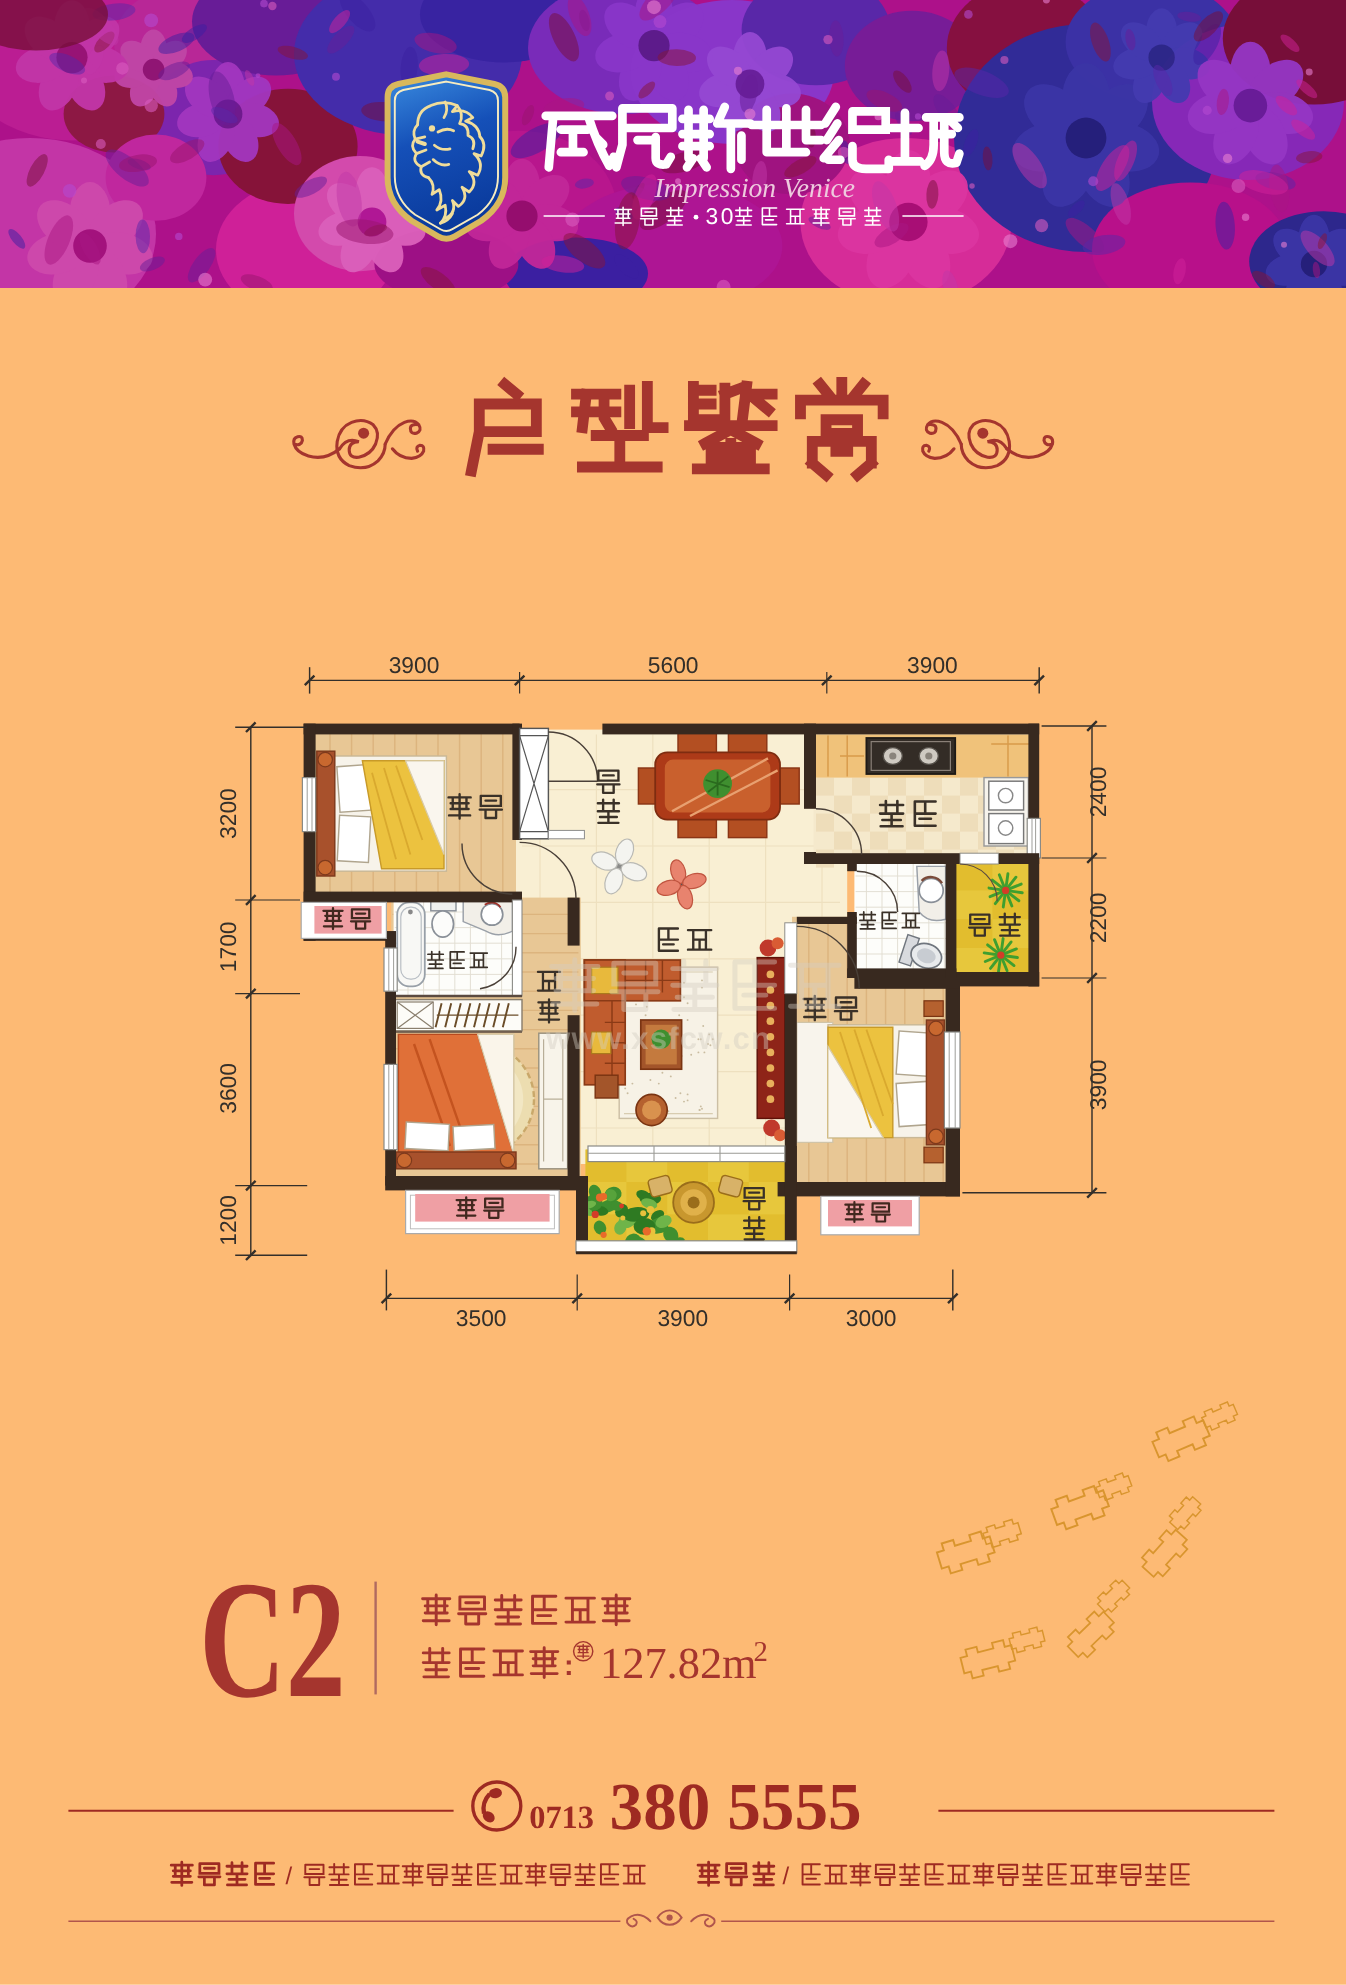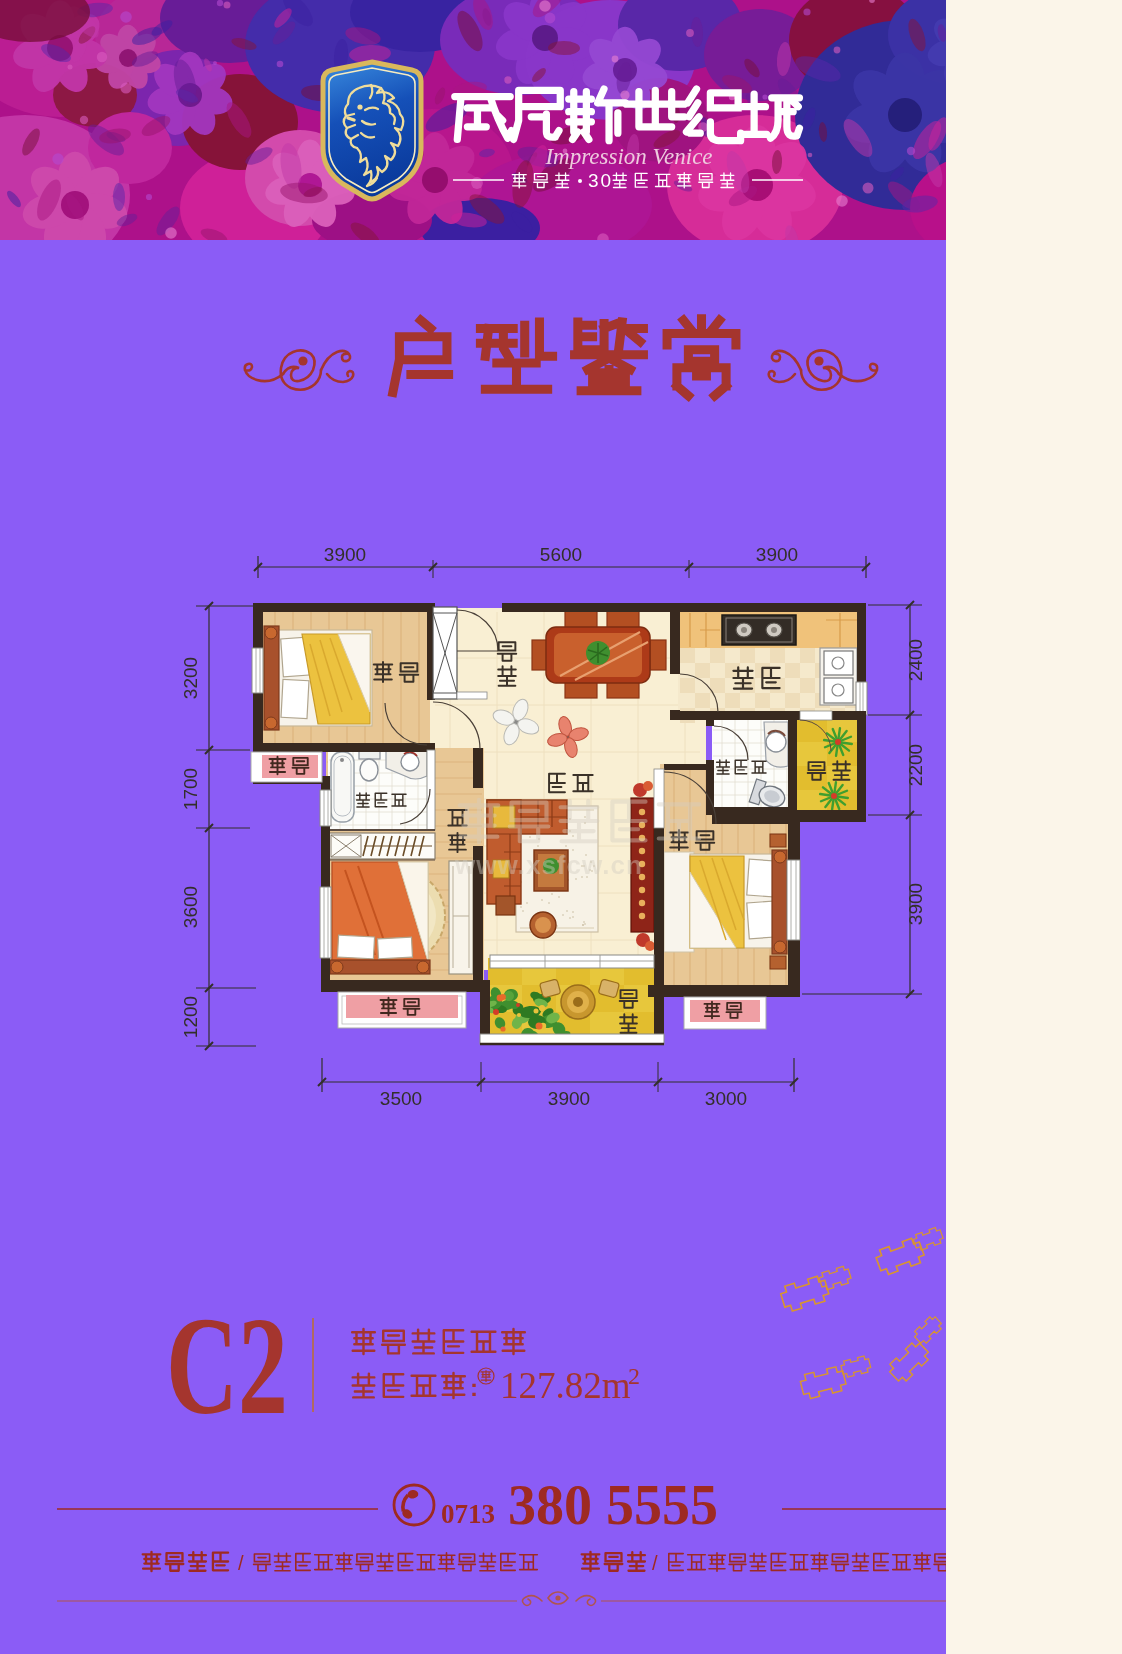--- a/index.html
+++ b/index.html
@@ -1,15 +1,15 @@
 <!DOCTYPE html>
 <html><head><meta charset="utf-8">
 <style>
 html,body{margin:0;padding:0;background:#fbf5e9}
-#page{width:946px;height:1654px;position:relative;background:#8b5cf6;font-family:"Liberation Sans",sans-serif;overflow:hidden}
+#page{width:1122px;height:1654px;position:relative;background:#fdba74;font-family:"Liberation Sans",sans-serif;overflow:hidden}
 </style></head>
 <body>
 <div id="page">
 <svg width="1122" height="1654" viewBox="0 0 1122 1654">
 <defs>
 <clipPath id="bannerclip">
           <rect x="0" y="0" width="1122" height="240"></rect>
         </clipPath>
 <linearGradient id="shieldblue" x1="0" y1="0" x2="0.25" y2="1">
 <stop offset="0" stop-color="#3b8de0"></stop>

